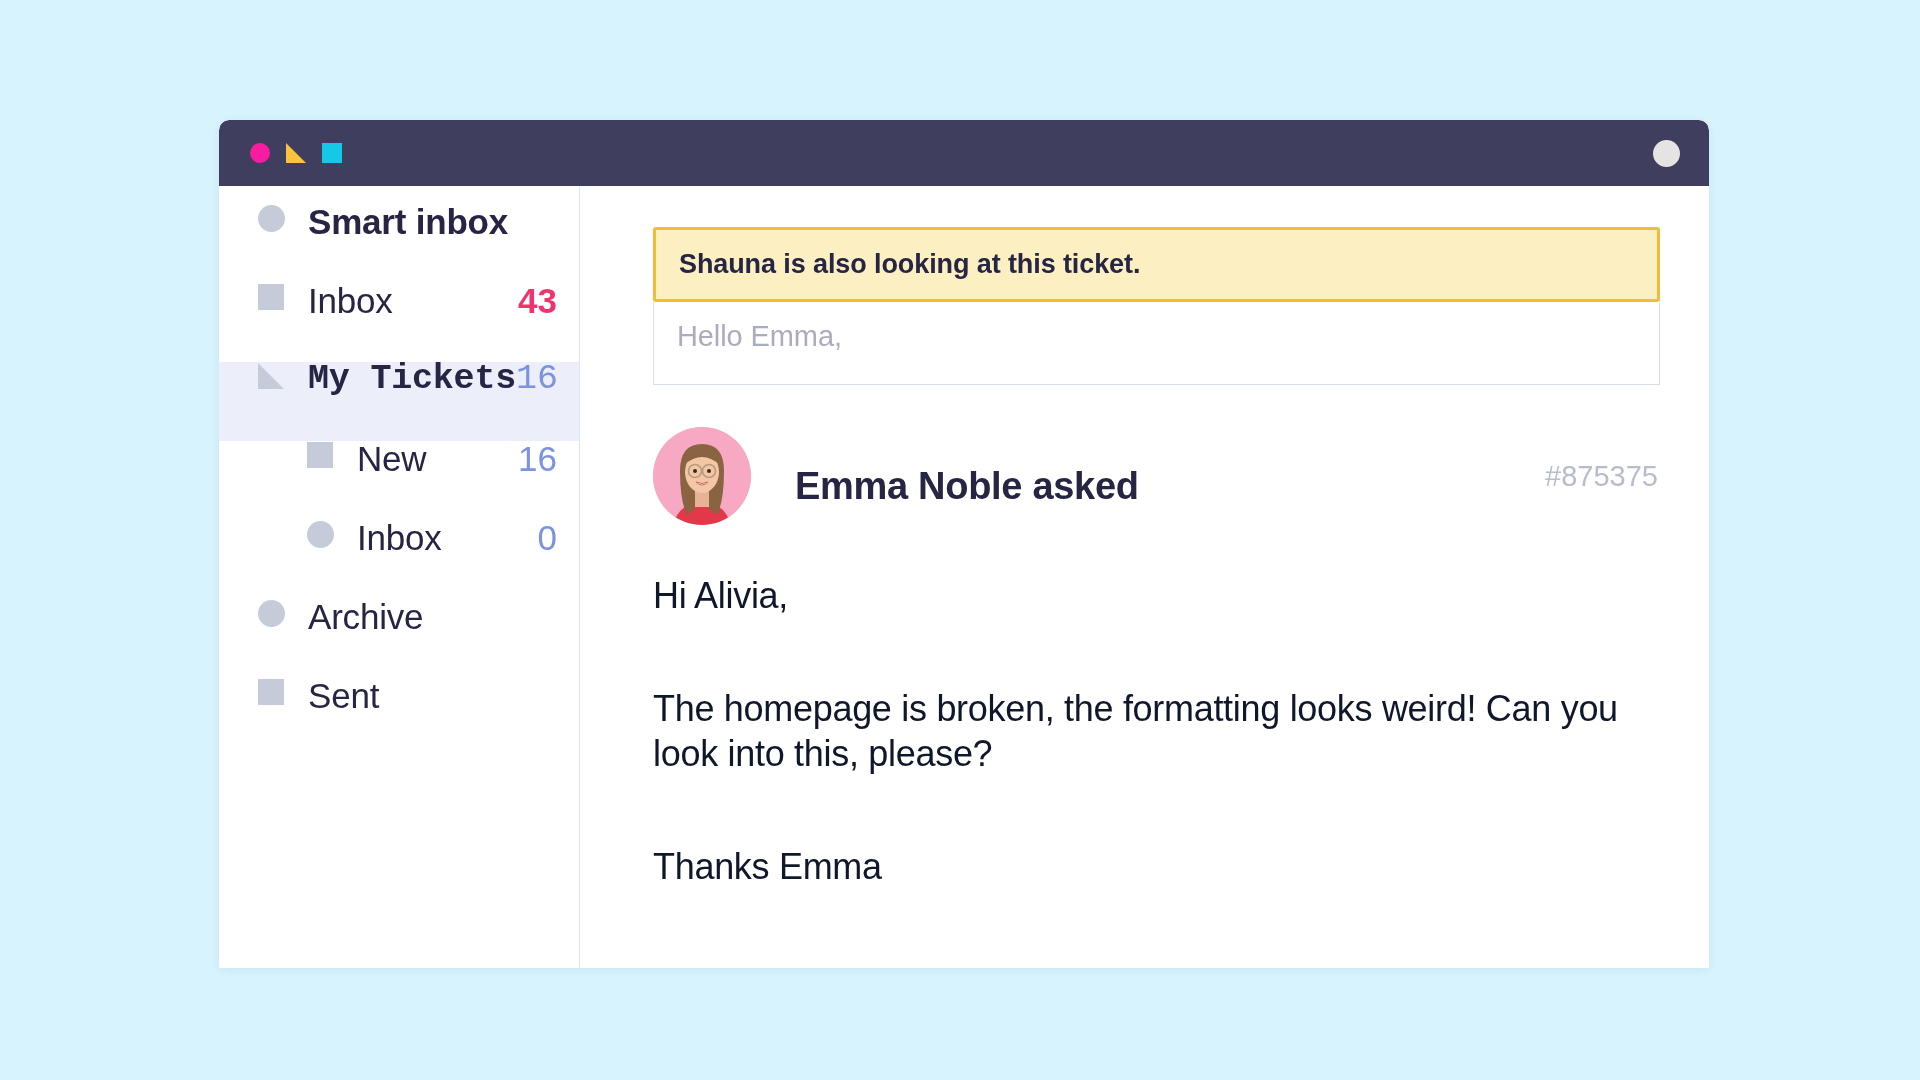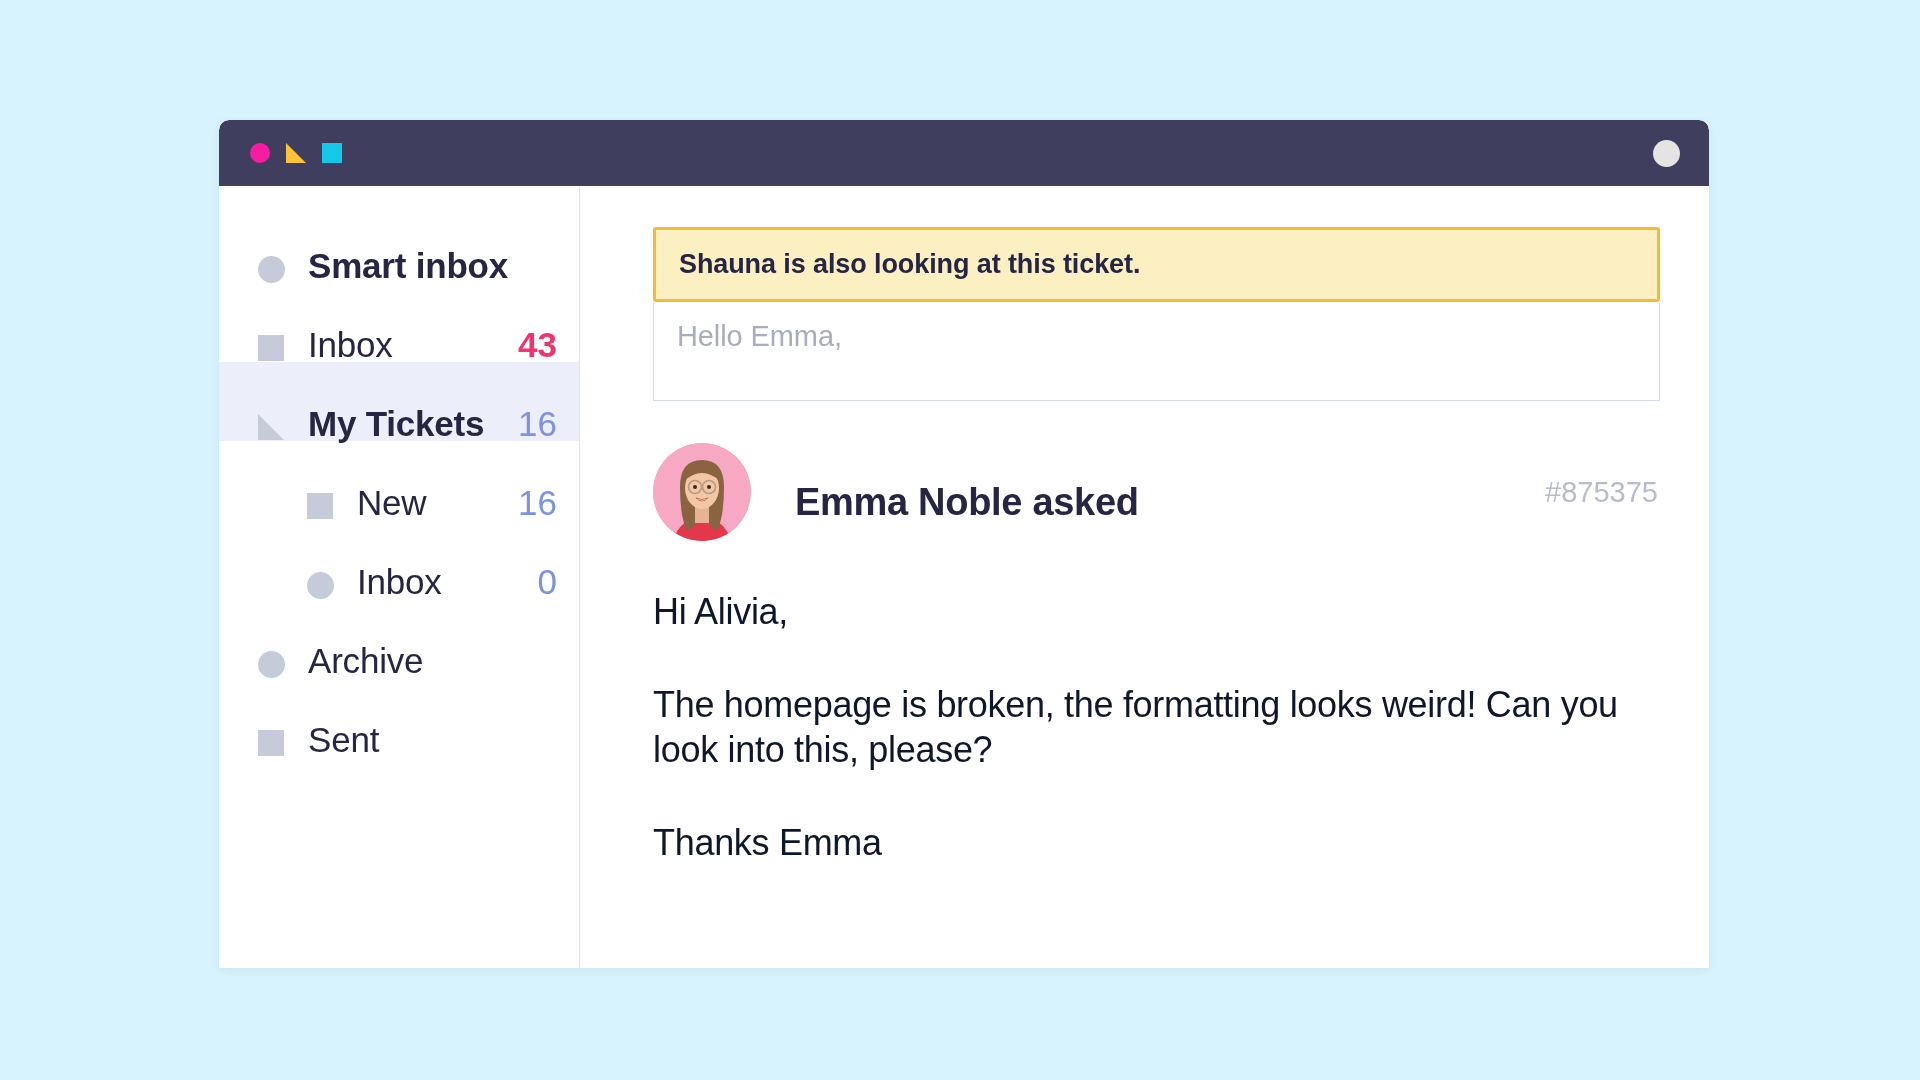--- a/index.html
+++ b/index.html
@@ -83,28 +83,29 @@
   .sidebar {
     width: 361px;
     flex: 0 0 361px;
     background: #ffffff;
     border-right: 1px solid #dfe3ec;
     padding-top: 18px;
   }
 
   .nav-item {
     display: flex;
-    align-items: flex-end;
+    align-items: flex-start;
     height: 79px;
     padding-left: 39px;
     padding-right: 22px;
     cursor: pointer;
   }
   .nav-item.is-active {
     background: #eceefa;
+    font-family: Liberation Mono, monospace;
   }
   .nav-item.is-child {
     padding-left: 88px;
   }
 
   .nav-icon {
     flex: 0 0 28px;
     width: 28px;
     height: 28px;
     margin-right: 22px;
@@ -166,21 +167,21 @@
   .alert-text {
     font-size: 27px;
     font-weight: bold;
     color: #262544;
     letter-spacing: -0.1px;
   }
 
   .reply-box {
     border: 1px solid #d6dde6;
     border-top: none;
-    height: 99px;
+    height: 83px;
     padding: 18px 23px 0 23px;
   }
   .reply-placeholder {
     font-size: 29px;
     color: #a9adbd;
     letter-spacing: -0.1px;
   }
 
   
   .ticket-header {
@@ -220,21 +221,21 @@
   .message-body {
     margin-top: 48px;
     padding-right: 30px;
   }
   .msg-para {
     font-size: 36px;
     line-height: 1.25;
     color: #0f172a;
     letter-spacing: -0.3px;
   }
-  .msg-para + .msg-para { margin-top: 48px; }
+  .msg-para + .msg-para { margin-top: 68px; }
 </style>
 </head>
 <body>
 
 <div class="app-window">
 
   <div class="titlebar">
     <div class="tb-dots">
       <span class="dot-circle"></span>
       <span class="dot-triangle"></span>

